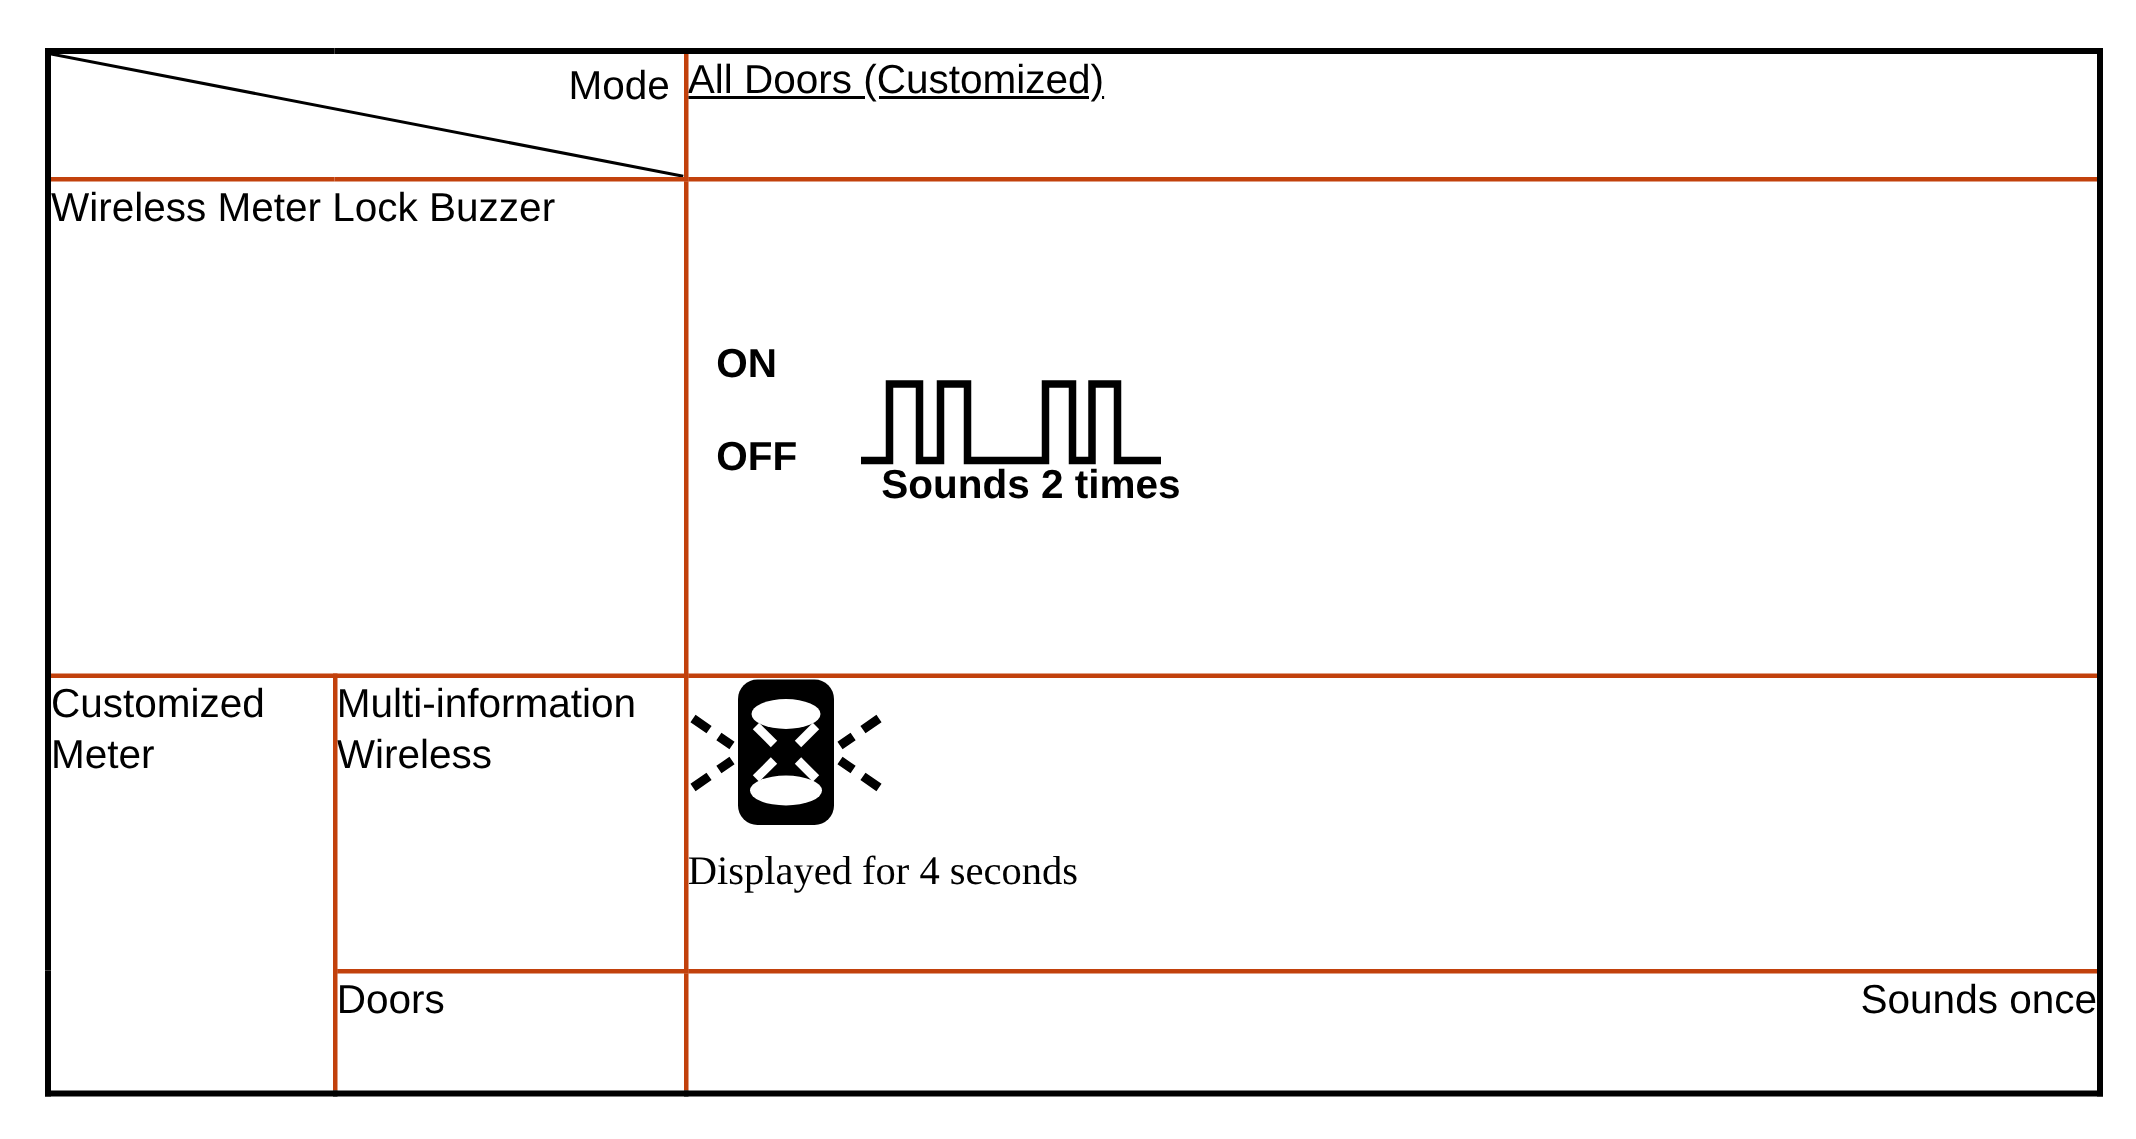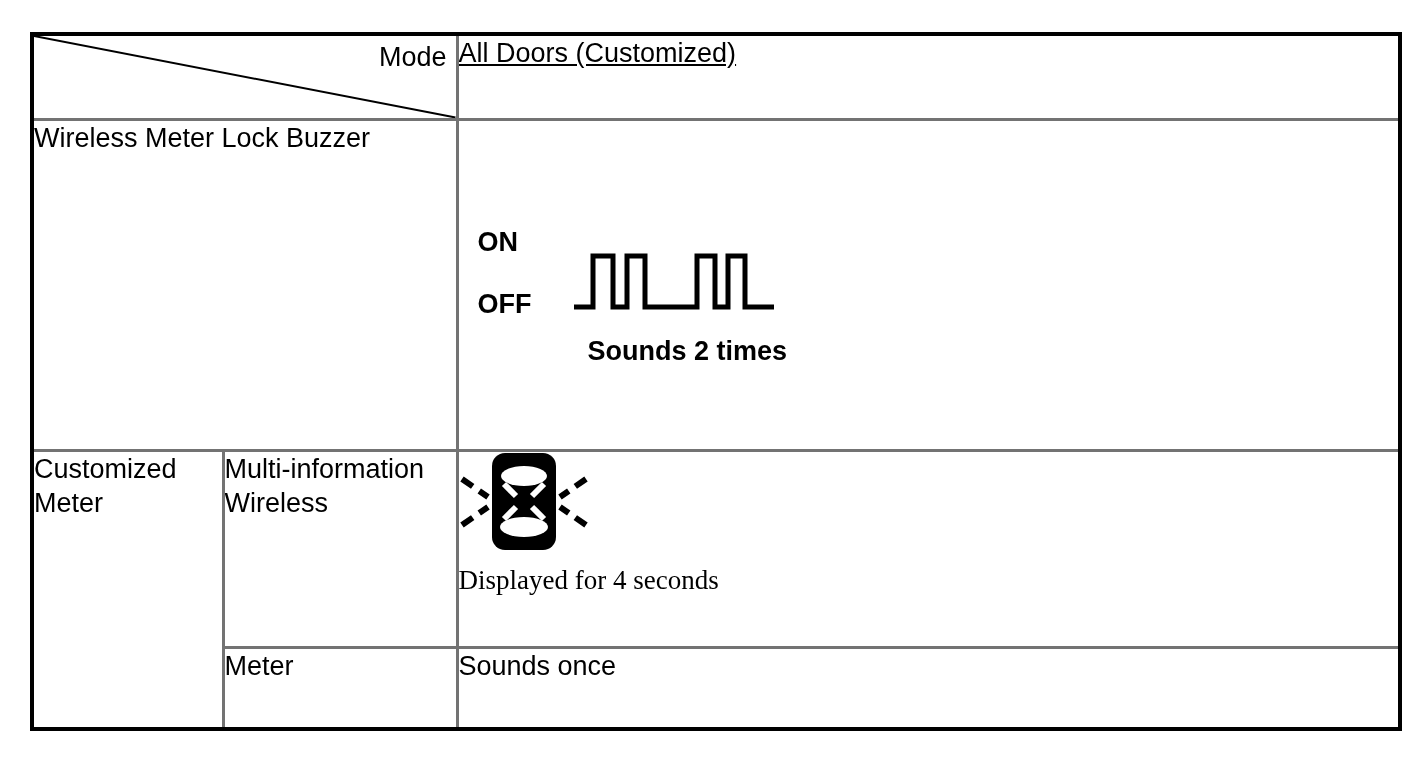--- a/index.html
+++ b/index.html
@@ -9,42 +9,42 @@
     color: #000; -webkit-font-smoothing: antialiased;
   }
   .doc-table {
     position: absolute; left: 30px; top: 32px;
     width: 1368px; height: 695px;
     border-collapse: collapse; table-layout: fixed;
     border: 4px solid #000;
     font-size: 27px; line-height: 34px;
   }
   .doc-table td {
-    border: 3px solid #737373;
+    border: 3px solid #c2410c;
     vertical-align: top; padding: 0;
     overflow: hidden;
     margin-top: 35px;
   }
   .cell-pad-label   { padding: 11px 6px 0 11px; }
   .diag-cell        { position: relative; }
   .diag-cell svg    { position: absolute; left: 0; top: 0; width: 100%; height: 100%; }
   .mode-label       { position: absolute; right: 9px; top: 4px; line-height: 34px; }
   .mode-value-cell  { padding: 4px 6px 0 20px; text-decoration: underline; }
   .wireless-label-cell { padding: 17px 6px 0 11px; }
   .wave-cell        { position: relative; font-weight: bold; }
   .wave-on          { position: absolute; left: 19px; top: 104px; line-height: 34px; }
   .wave-off         { position: absolute; left: 19px; top: 166px; line-height: 34px; }
   .wave-svg         { position: absolute; left: 114px; top: 131px; }
-  .wave-caption     { position: absolute; left: 129px; top: 213px; line-height: 34px; }
+  .wave-caption     { position: absolute; left: 129px; top: 185px; line-height: 34px; }
   .multi-cell       { padding: 11px 10px 0 9px; }
   .car-cell         { padding: 13px 6px 0 19px; }
   .car-svg          { display: block; }
   .car-caption      { margin-top: 11px; line-height: 34px; font-family: Liberation Serif, serif; }
   .buzzer-label-cell{ padding: 5px 6px 0 9px; }
-  .buzzer-value-cell{ padding: 5px 6px 0 19px; }
+  .buzzer-value-cell{ padding: 5px 6px 0 19px; text-align: right; }
 </style>
 </head>
 <body>
 
 <table class="doc-table">
   <colgroup>
     <col style="width:191px">
     <col style="width:234px">
     <col style="width:943px">
   </colgroup>
@@ -100,20 +100,20 @@
           <line x1="127" y1="27" x2="101" y2="45"></line>
           <line x1="127" y1="73" x2="101" y2="55"></line>
         </g>
       </svg>
       <div class="car-caption">Displayed for 4 seconds</div>
     </td>
   </tr>
 
   <tr style="height:82px">
     <td class="buzzer-label-cell">
-      <span>Meter</span>
+      <span>Doors</span>
     </td>
     <td class="buzzer-value-cell">
       <span>Sounds once</span>
     </td>
   </tr>
 </tbody>
   </table>
 
 </body></html>

